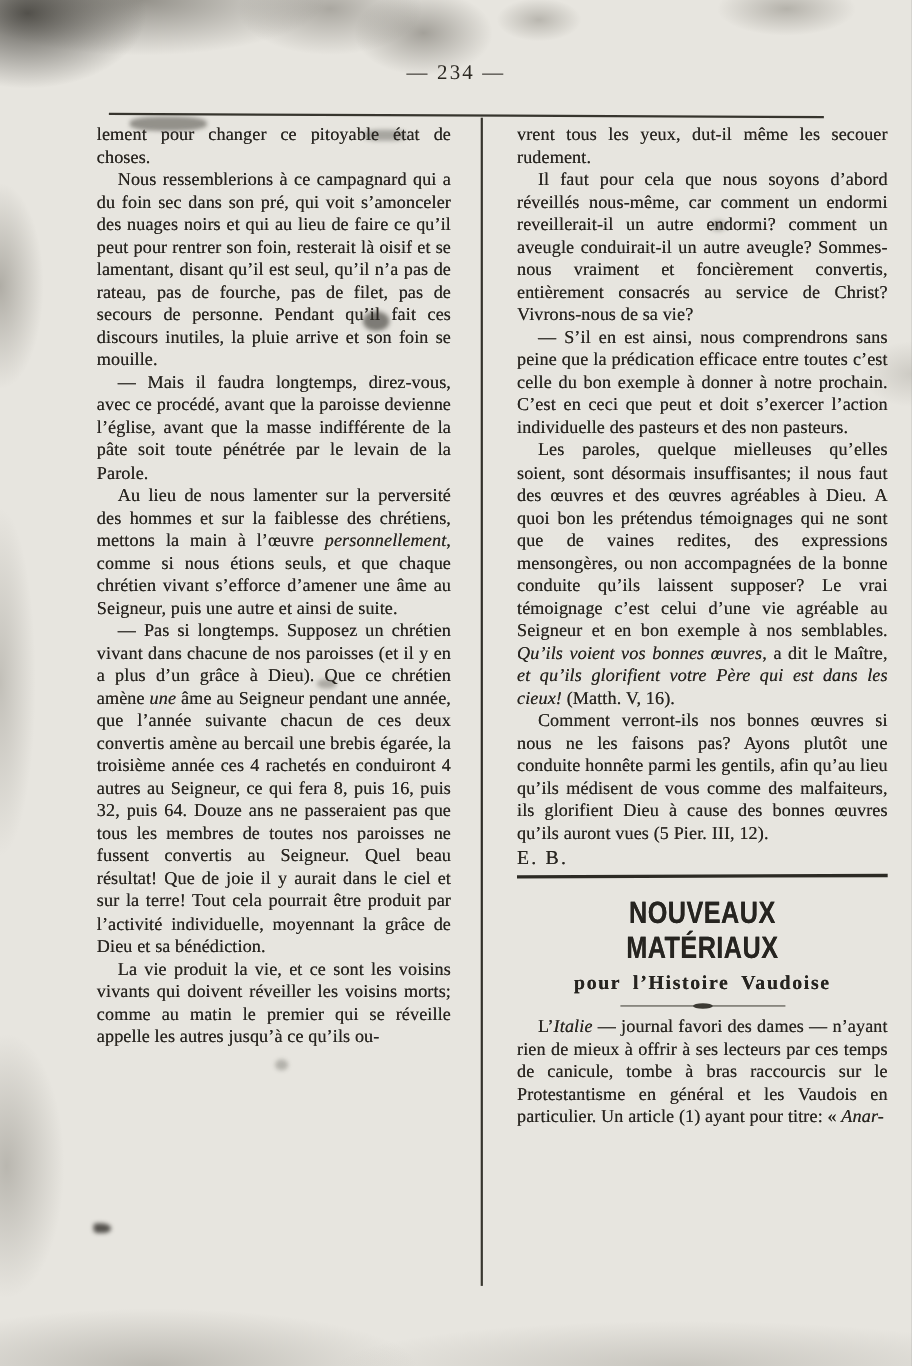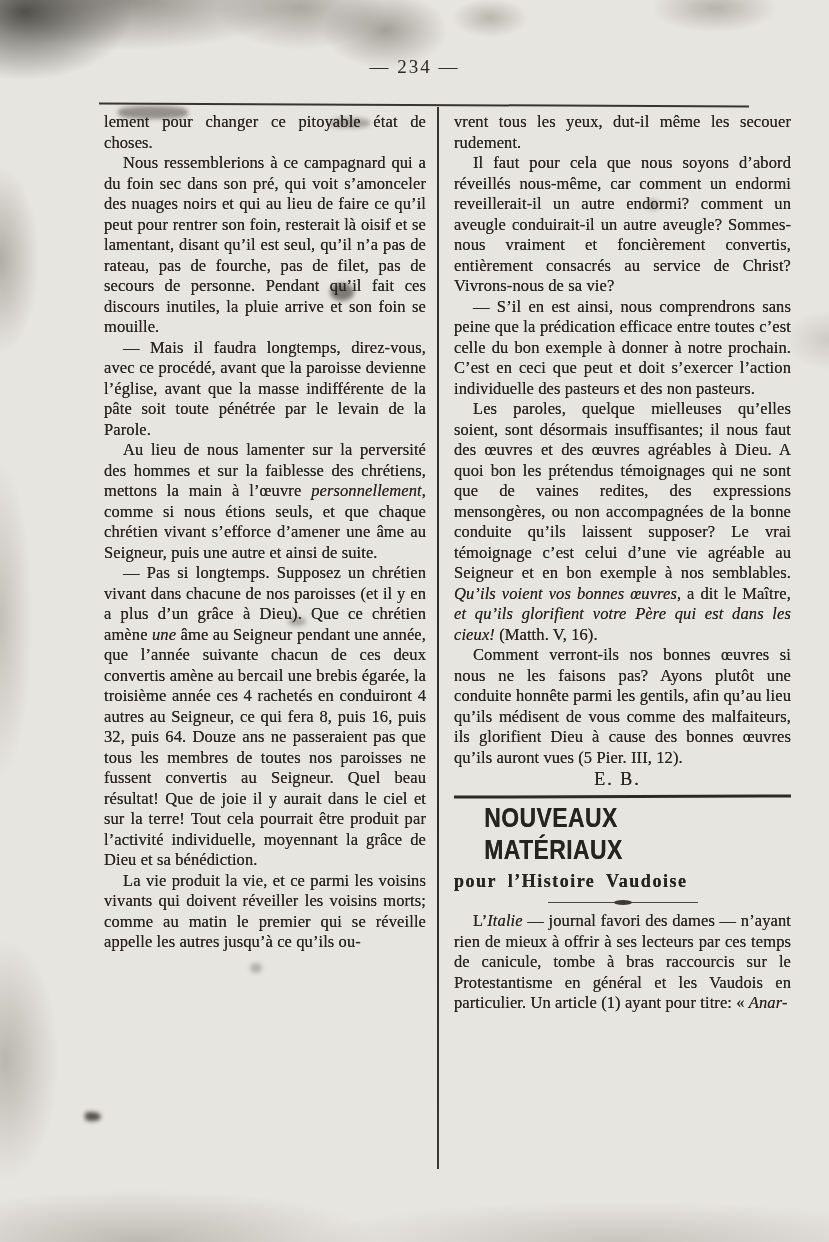--- a/index.html
+++ b/index.html
@@ -29,34 +29,34 @@
   }
   .header-rule{
     position:absolute;left:99px;top:104px;width:650px;height:2px;
     background:#37352e;transform:rotate(.25deg);
   }
   .column-divider{
     position:absolute;left:437px;top:107px;width:2px;height:1062px;
     background:linear-gradient(#37352e,#2e2c26 60%,#3a3831);
   }
   .col{position:absolute;top:112px;}
-  .col-left{left:104px;width:322px;}
-  .col-right{left:454px;width:337px;}
+  .col-left{left:88px;width:322px;}
+  .col-right{left:470px;width:337px;}
   .col p{
     margin:0;text-indent:19px;text-align:justify;
     font-size:16.5px;line-height:20.5px;letter-spacing:.1px;
     text-shadow:0 0 .6px rgba(40,37,32,.85);
   }
   .col p.noindent{text-indent:0;}
   .signature{
-    text-align:center;padding-right:10px;font-size:18px;letter-spacing:2px;
+    text-align:left;padding-right:10px;font-size:18px;letter-spacing:2px;
     margin-top:1px;text-shadow:0 0 .6px rgba(40,37,32,.85);
   }
   .section-rule{height:3px;background:#2c2a24;margin-top:5px;transform:rotate(-.2deg);}
-  .section-head{margin-top:4px;}
+  .section-head{text-align:center;margin-top:16px;}
   .section-title{
     font-family:"Liberation Sans","DejaVu Sans",sans-serif;font-weight:700;
     font-size:28px;letter-spacing:.5px;color:#262420;
     transform:scaleX(.82);transform-origin:50% 50%;
     text-shadow:0 0 .5px rgba(38,36,32,.9);
   }
   .section-subtitle{
     font-weight:700;font-size:18px;letter-spacing:1.5px;word-spacing:5px;
     margin-top:5px;color:#262420;text-shadow:0 0 .5px rgba(38,36,32,.9);
   }
@@ -89,21 +89,21 @@
   <div class="header-rule"></div>
   <div class="column-divider"></div>
 
   <div class="col col-left">
     <div>
         <p class="noindent">lement pour changer ce pitoyable état de choses.</p>
         <p>Nous ressemblerions à ce campagnard qui a du foin sec dans son pré, qui voit s’amonceler des nuages noirs et qui au lieu de faire ce qu’il peut pour rentrer son foin, resterait là oisif et se lamentant, disant qu’il est seul, qu’il n’a pas de rateau, pas de fourche, pas de filet, pas de secours de personne. Pendant qu’il fait ces discours inutiles, la pluie arrive et son foin se mouille.</p>
         <p>— Mais il faudra longtemps, direz-vous, avec ce procédé, avant que la paroisse devienne l’église, avant que la masse indifférente de la pâte soit toute pénétrée par le levain de la Parole.</p>
         <p>Au lieu de nous lamenter sur la perversité des hommes et sur la faiblesse des chrétiens, mettons la main à l’œuvre <i>personnellement</i>, comme si nous étions seuls, et que chaque chrétien vivant s’efforce d’amener une âme au Seigneur, puis une autre et ainsi de suite.</p>
         <p>— Pas si longtemps. Supposez un chrétien vivant dans chacune de nos paroisses (et il y en a plus d’un grâce à Dieu). Que ce chrétien amène <i>une</i> âme au Seigneur pendant une année, que l’année suivante chacun de ces deux convertis amène au bercail une brebis égarée, la troisième année ces 4 rachetés en conduiront 4 autres au Seigneur, ce qui fera 8, puis 16, puis 32, puis 64. Douze ans ne passeraient pas que tous les membres de toutes nos paroisses ne fussent convertis au Seigneur. Quel beau résultat! Que de joie il y aurait dans le ciel et sur la terre! Tout cela pourrait être produit par l’activité individuelle, moyennant la grâce de Dieu et sa bénédiction.</p>
-        <p>La vie produit la vie, et ce parmi les voisins vivants qui doivent réveiller les voisins morts; comme au matin le premier qui se réveille appelle les autres jusqu’à ce qu’ils ou-</p>
+        <p>La vie produit la vie, et ce sont les voisins vivants qui doivent réveiller les voisins morts; comme au matin le premier qui se réveille appelle les autres jusqu’à ce qu’ils ou-</p>
       </div>
   </div>
 
   <div class="col col-right">
     <div>
         <p class="noindent">vrent tous les yeux, dut-il même les secouer rudement.</p>
         <p>Il faut pour cela que nous soyons d’abord réveillés nous-même, car comment un endormi reveillerait-il un autre endormi? comment un aveugle conduirait-il un autre aveugle? Sommes-nous vraiment et foncièrement convertis, entièrement consacrés au service de Christ? Vivrons-nous de sa vie?</p>
         <p>— S’il en est ainsi, nous comprendrons sans peine que la prédication efficace entre toutes c’est celle du bon exemple à donner à notre prochain. C’est en ceci que peut et doit s’exercer l’action individuelle des pasteurs et des non pasteurs.</p>
         <p>Les paroles, quelque mielleuses qu’elles soient, sont désormais insuffisantes; il nous faut des œuvres et des œuvres agréables à Dieu. A quoi bon les prétendus témoignages qui ne sont que de vaines redites, des expressions mensongères, ou non accompagnées de la bonne conduite qu’ils laissent supposer? Le vrai témoignage c’est celui d’une vie agréable au Seigneur et en bon exemple à nos semblables. <i>Qu’ils voient vos bonnes œuvres</i>, a dit le Maître, <i>et qu’ils glorifient votre Père qui est dans les cieux!</i> (Matth. V, 16).</p>
         <p>Comment verront-ils nos bonnes œuvres si nous ne les faisons pas? Ayons plutôt une conduite honnête parmi les gentils, afin qu’au lieu qu’ils médisent de vous comme des malfaiteurs, ils glorifient Dieu à cause des bonnes œuvres qu’ils auront vues (5 Pier. III, 12).</p>

